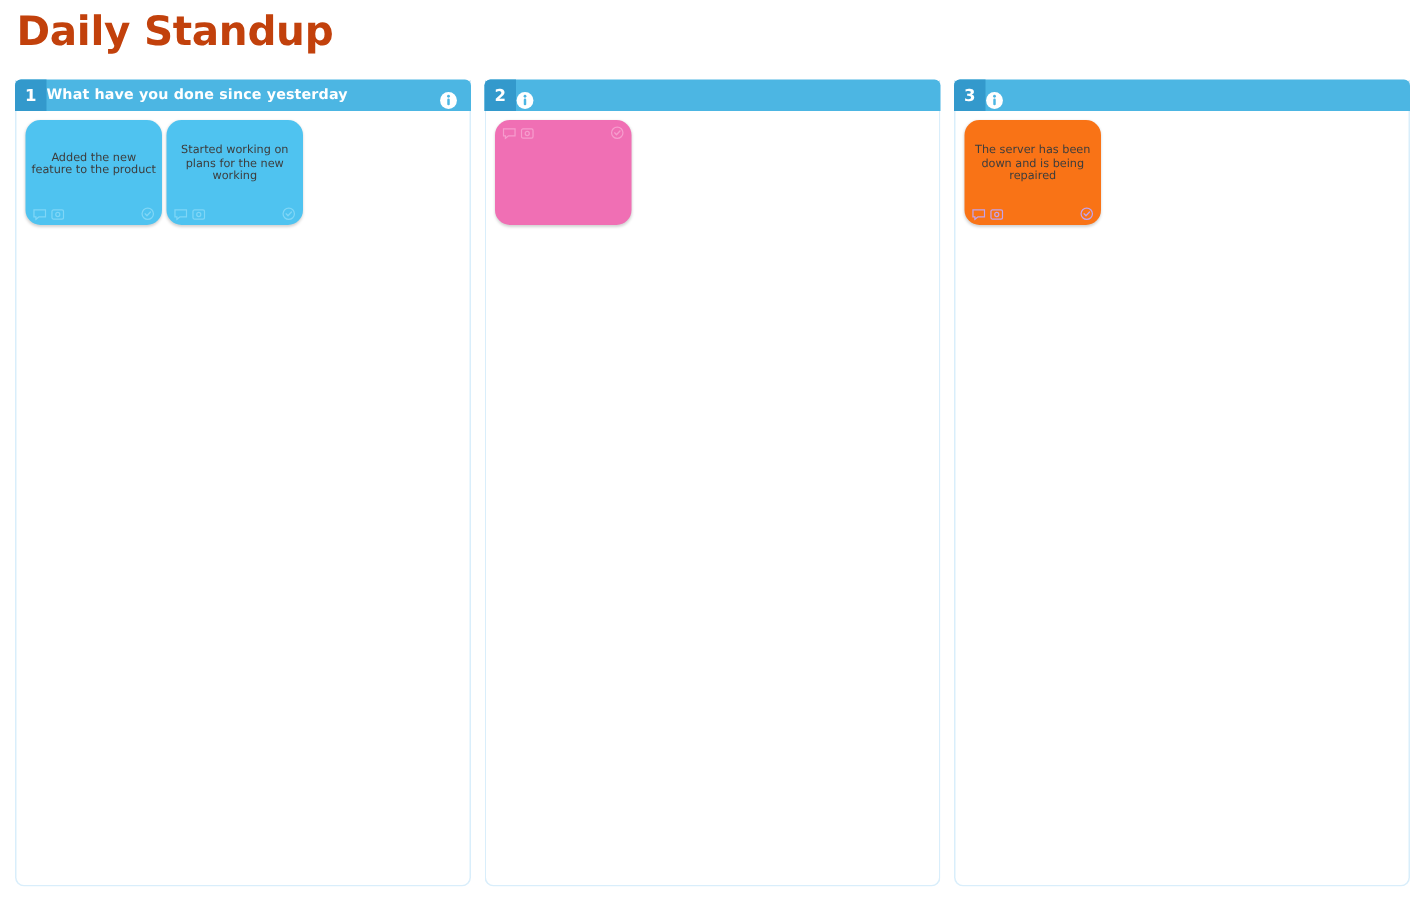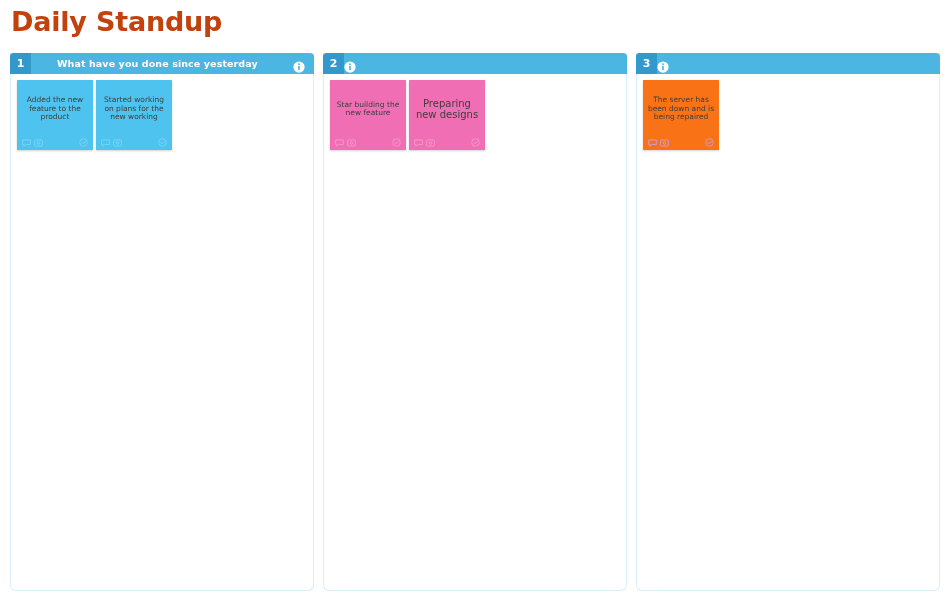--- a/index.html
+++ b/index.html
@@ -71,21 +71,21 @@
     justify-content: center;
     border-radius: 4px 0 0 0;
     flex: 0 0 auto;
     font-family: "DejaVu Sans", sans-serif;
   }
 
   .col-title {
     color: #ffffff;
     font-size: 9.5px;
     font-weight: bold;
-    padding-left: 26px;
+    padding-left: 0;
     flex: 1 1 auto;
     white-space: nowrap;
     overflow: hidden;
     text-overflow: ellipsis;
     letter-spacing: 0.1px;
   }
 
   .info-icon {
     width: 12px;
     height: 12px;
@@ -98,23 +98,23 @@
     flex: 1 1 auto;
     padding: 6px 0 0 6px;
     display: flex;
     flex-wrap: wrap;
     align-content: flex-start;
     gap: 3px;
     overflow: hidden;
   }
 
   .card {
-    width: 76px;
+    width: 91px;
     height: 70px;
-    border-radius: 0;
+    border-radius: 10px;
     box-sizing: border-box;
     position: relative;
     box-shadow: 0 1px 2px rgba(0,0,0,0.18);
     display: flex;
     flex-direction: column;
     overflow: hidden;
   }
 
   .card-text {
     flex: 1 1 auto;
@@ -213,39 +213,20 @@
       <div class="column-header">
         <div class="col-num">2</div>
         <span class="info-icon"><svg viewBox="0 0 16 16" width="12" height="12" aria-hidden="true">
             <circle cx="8" cy="8" r="7.5" fill="#ffffff"></circle>
             <circle cx="8" cy="4.2" r="1.25" fill="#4cb6e3"></circle>
             <rect x="6.9" y="6.3" width="2.2" height="6" rx="1" fill="#4cb6e3"></rect>
           </svg></span>
       </div>
       <div class="cards">
         <div class="card pink">
-          <div class="card-text small">Star building the new feature</div>
-          <div class="card-footer">
-            <div class="footer-left">
-              <span class="mini-icon"><svg viewBox="0 0 14 12" width="9" height="8" aria-hidden="true">
-                  <path d="M1 1.2h12v7.2H6.2L3 11V8.4H1z" fill="none" stroke="#f69ccd" stroke-width="1.3"></path>
-                </svg></span>
-              <span class="mini-icon"><svg viewBox="0 0 14 12" width="9" height="8" aria-hidden="true">
-                  <rect x="1" y="1.2" width="12" height="9.6" rx="1.6" fill="none" stroke="#f69ccd" stroke-width="1.3"></rect>
-                  <circle cx="7" cy="6" r="2.1" fill="none" stroke="#f69ccd" stroke-width="1.3"></circle>
-                </svg></span>
-            </div>
-            <span class="mini-icon"><svg viewBox="0 0 14 14" width="9" height="9" aria-hidden="true">
-                <circle cx="7" cy="7" r="5.9" fill="none" stroke="#f69ccd" stroke-width="1.3"></circle>
-                <path d="M4.3 7.1l1.9 1.9 3.6-3.8" fill="none" stroke="#f69ccd" stroke-width="1.4" stroke-linecap="round" stroke-linejoin="round"></path>
-              </svg></span>
-          </div>
-        </div>
-        <div class="card pink">
-          <div class="card-text large">Preparing new designs</div>
           <div class="card-footer">
             <div class="footer-left">
               <span class="mini-icon"><svg viewBox="0 0 14 12" width="9" height="8" aria-hidden="true">
                   <path d="M1 1.2h12v7.2H6.2L3 11V8.4H1z" fill="none" stroke="#f69ccd" stroke-width="1.3"></path>
                 </svg></span>
               <span class="mini-icon"><svg viewBox="0 0 14 12" width="9" height="8" aria-hidden="true">
                   <rect x="1" y="1.2" width="12" height="9.6" rx="1.6" fill="none" stroke="#f69ccd" stroke-width="1.3"></rect>
                   <circle cx="7" cy="6" r="2.1" fill="none" stroke="#f69ccd" stroke-width="1.3"></circle>
                 </svg></span>
             </div>

